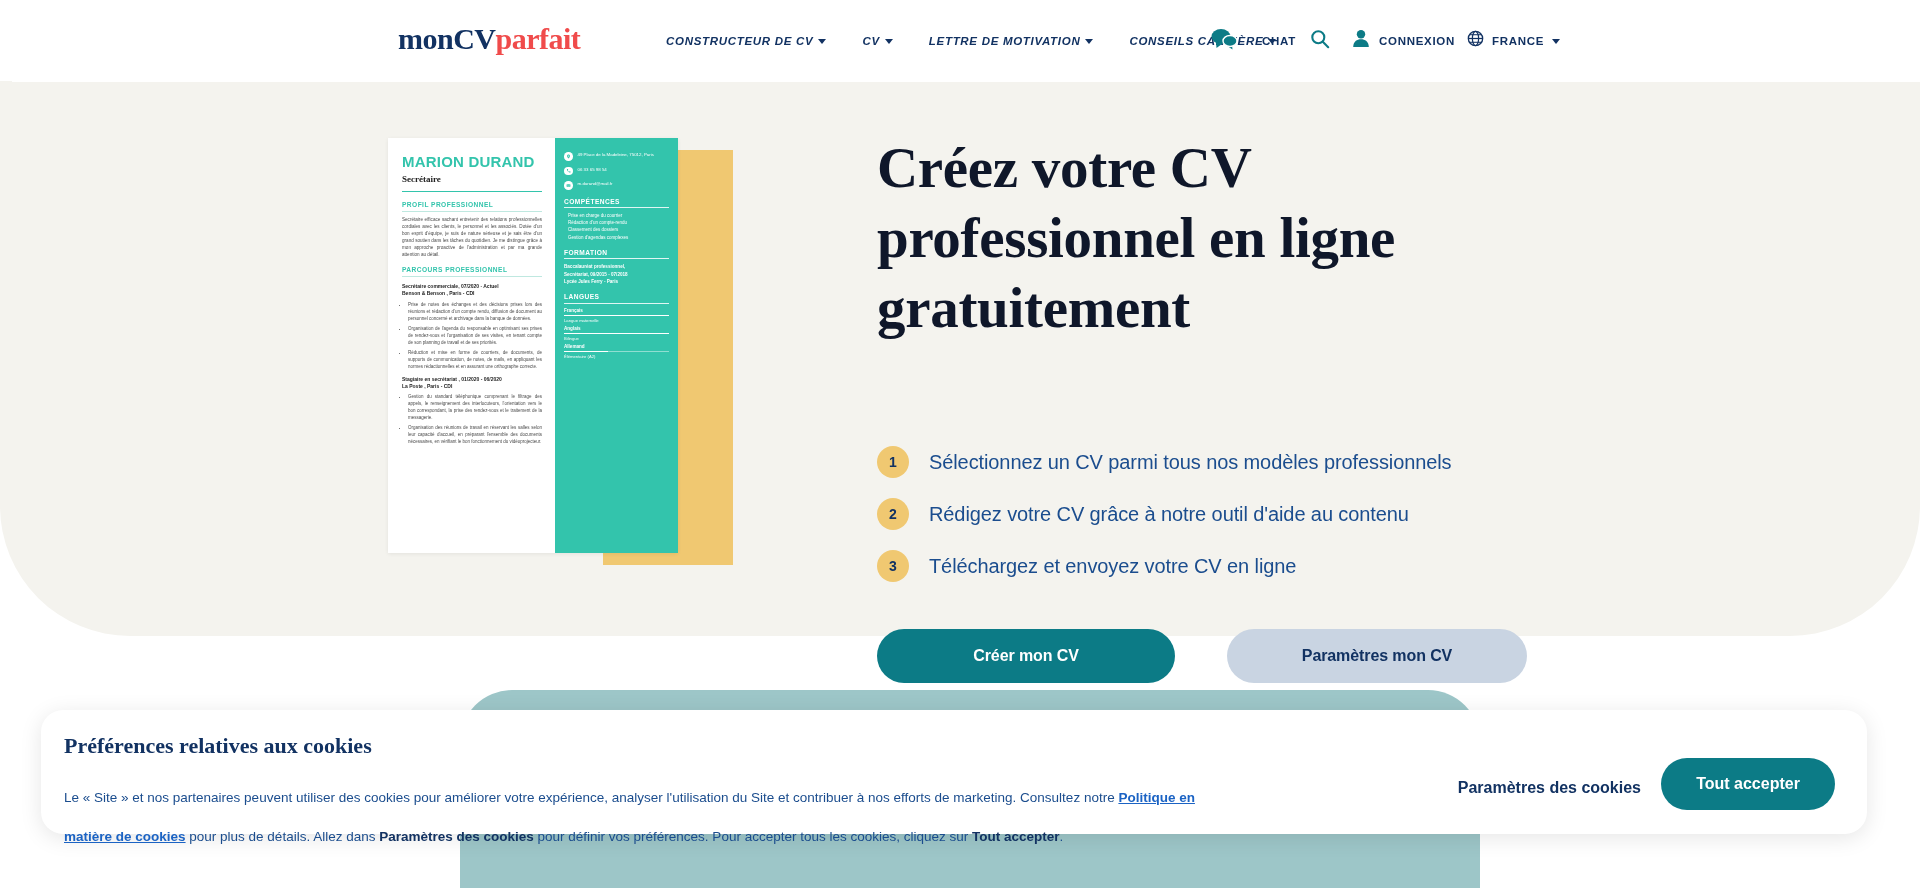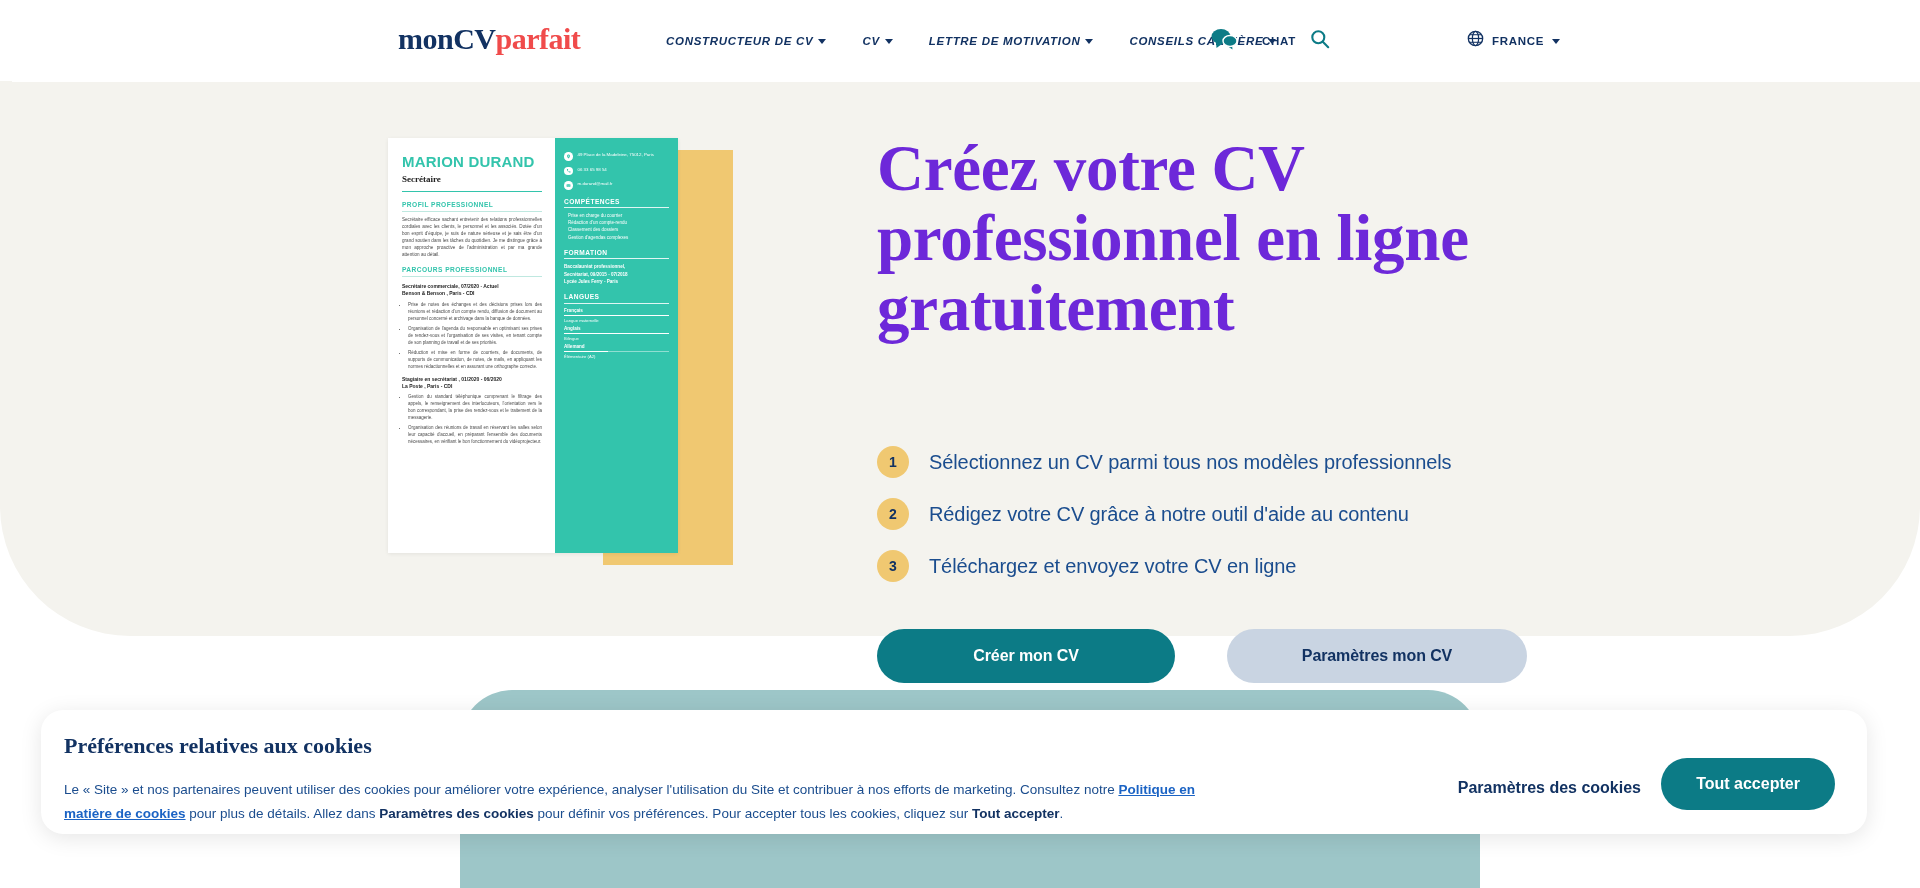--- a/index.html
+++ b/index.html
@@ -148,24 +148,24 @@
     border-bottom-right-radius: 130px;
     z-index: 5;
   }
 
   .hero-headline {
     position: absolute;
     left: 877px;
     top: 52px;
     width: 700px;
     font-family: "Liberation Serif", serif;
-    font-size: 65px;
+    font-size: 57px;
     line-height: 70px;
     font-weight: bold;
-    color: #6d28d9;
+    color: #0f172a;
     letter-spacing: -0.3px;
   }
 
   .steps {
     position: absolute;
     left: 877px;
     top: 365px;
   }
   .step {
     display: flex;
@@ -418,21 +418,21 @@
     font-size: 22px;
     font-weight: bold;
     color: #123262;
   }
   .cookie-body {
     position: absolute;
     left: 23px;
     top: 68px;
     width: 1180px;
     font-size: 13.5px;
-    line-height: 24px;
+    line-height: 39px;
     color: #1b4d8e;
   }
   .cookie-body a {
     color: #1b63c4;
     font-weight: bold;
     text-decoration: underline;
   }
   .cookie-body b { color: #123262; }
 
   .cookie-settings {
@@ -506,20 +506,29 @@
 
   <div class="search-wrap">
     <span>
       <svg width="20" height="20" viewBox="0 0 20 20">
         <circle cx="8.3" cy="8.3" r="6" fill="none" stroke="#0c7b86" stroke-width="2.1"></circle>
         <line x1="12.8" y1="12.8" x2="18.2" y2="18.2" stroke="#0c7b86" stroke-width="2.1" stroke-linecap="round"></line>
       </svg>
     </span>
   </div>
 
+  <div class="login-wrap">
+    <span>
+      <svg width="18" height="19" viewBox="0 0 18 19">
+        <circle cx="9" cy="5.2" r="4.2" fill="#0c7b86"></circle>
+        <path d="M1.2 18 C1.2 12.6 5 10.2 9 10.2 C13 10.2 16.8 12.6 16.8 18 Z" fill="#0c7b86"></path>
+      </svg>
+    </span>
+    <span class="login-label">CONNEXION</span>
+  </div>
 
   <div class="country-wrap">
     <span>
       <svg width="17" height="17" viewBox="0 0 18 18">
         <circle cx="9" cy="9" r="7.6" fill="none" stroke="#123262" stroke-width="1.4"></circle>
         <ellipse cx="9" cy="9" rx="3.3" ry="7.6" fill="none" stroke="#123262" stroke-width="1.3"></ellipse>
         <line x1="1.5" y1="9" x2="16.5" y2="9" stroke="#123262" stroke-width="1.3"></line>
         <line x1="2.6" y1="5" x2="15.4" y2="5" stroke="#123262" stroke-width="1.1"></line>
         <line x1="2.6" y1="13" x2="15.4" y2="13" stroke="#123262" stroke-width="1.1"></line>
       </svg>

